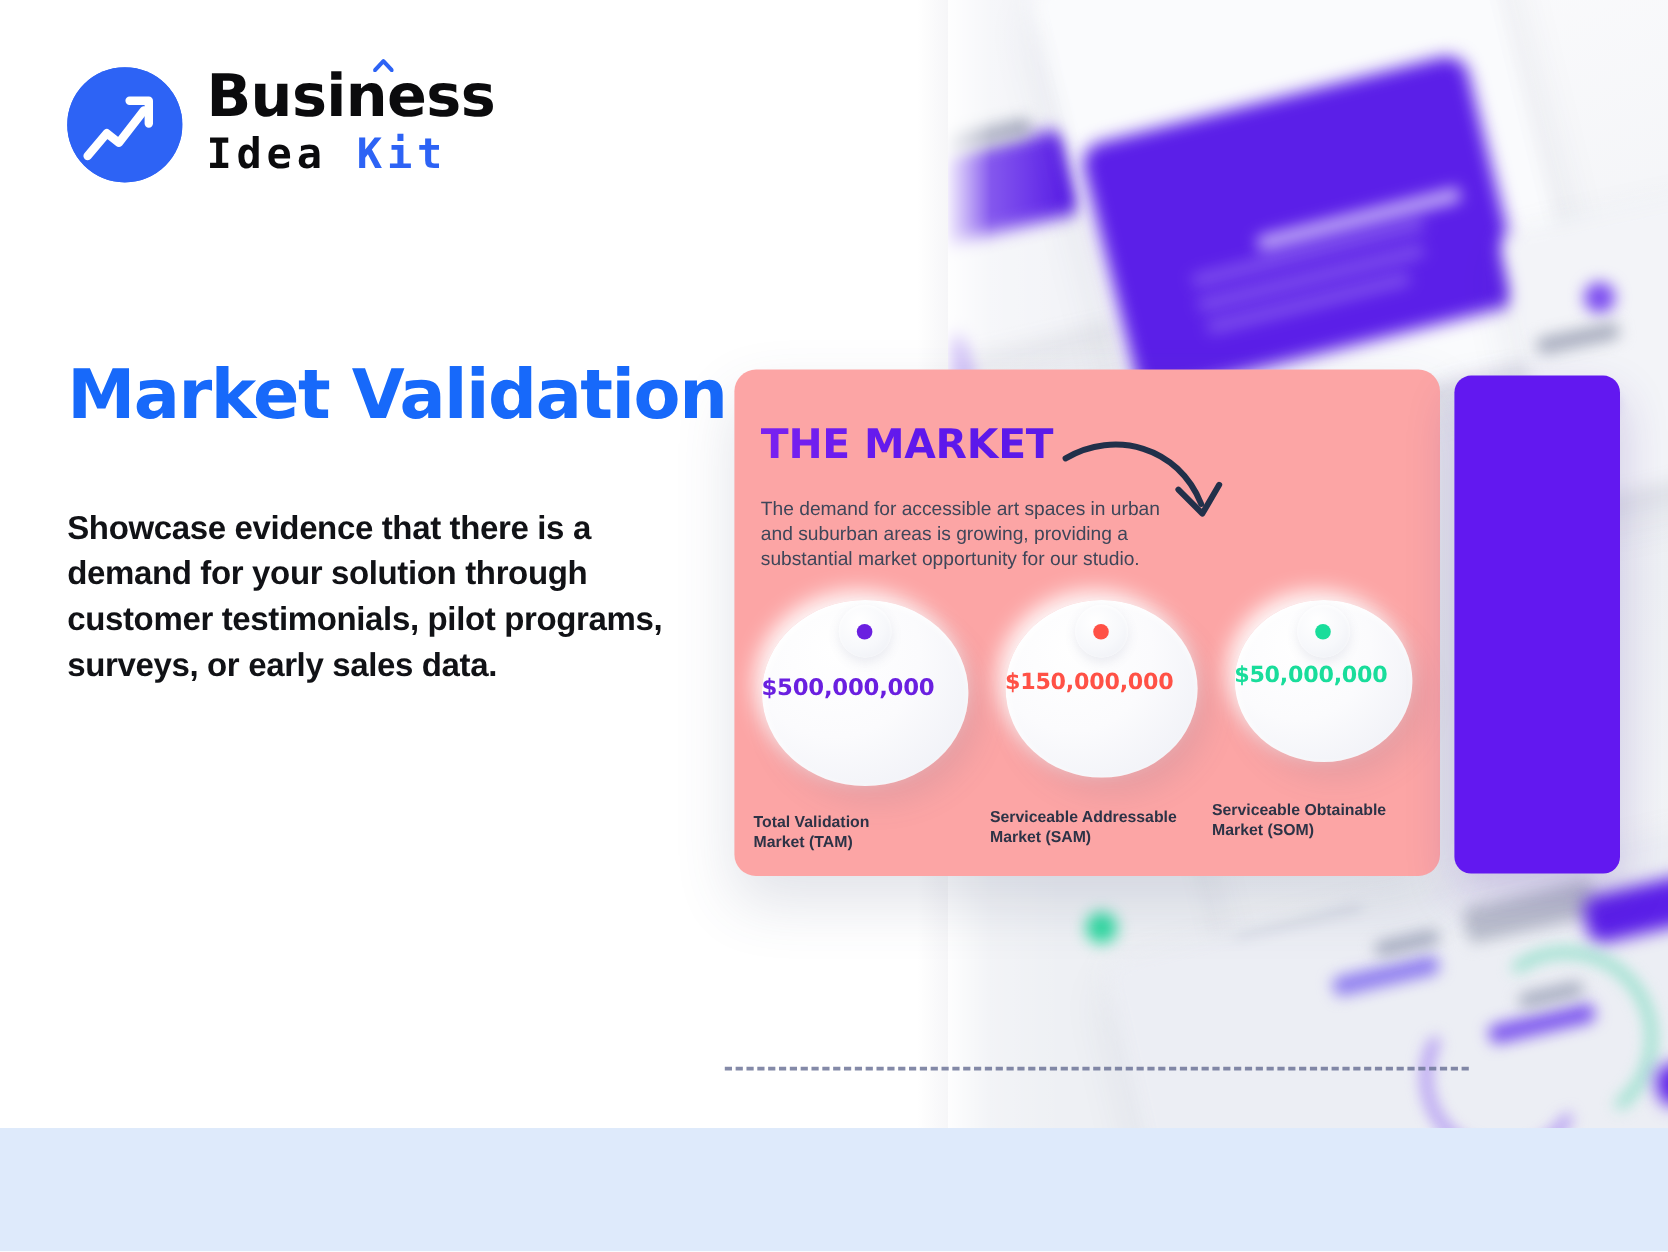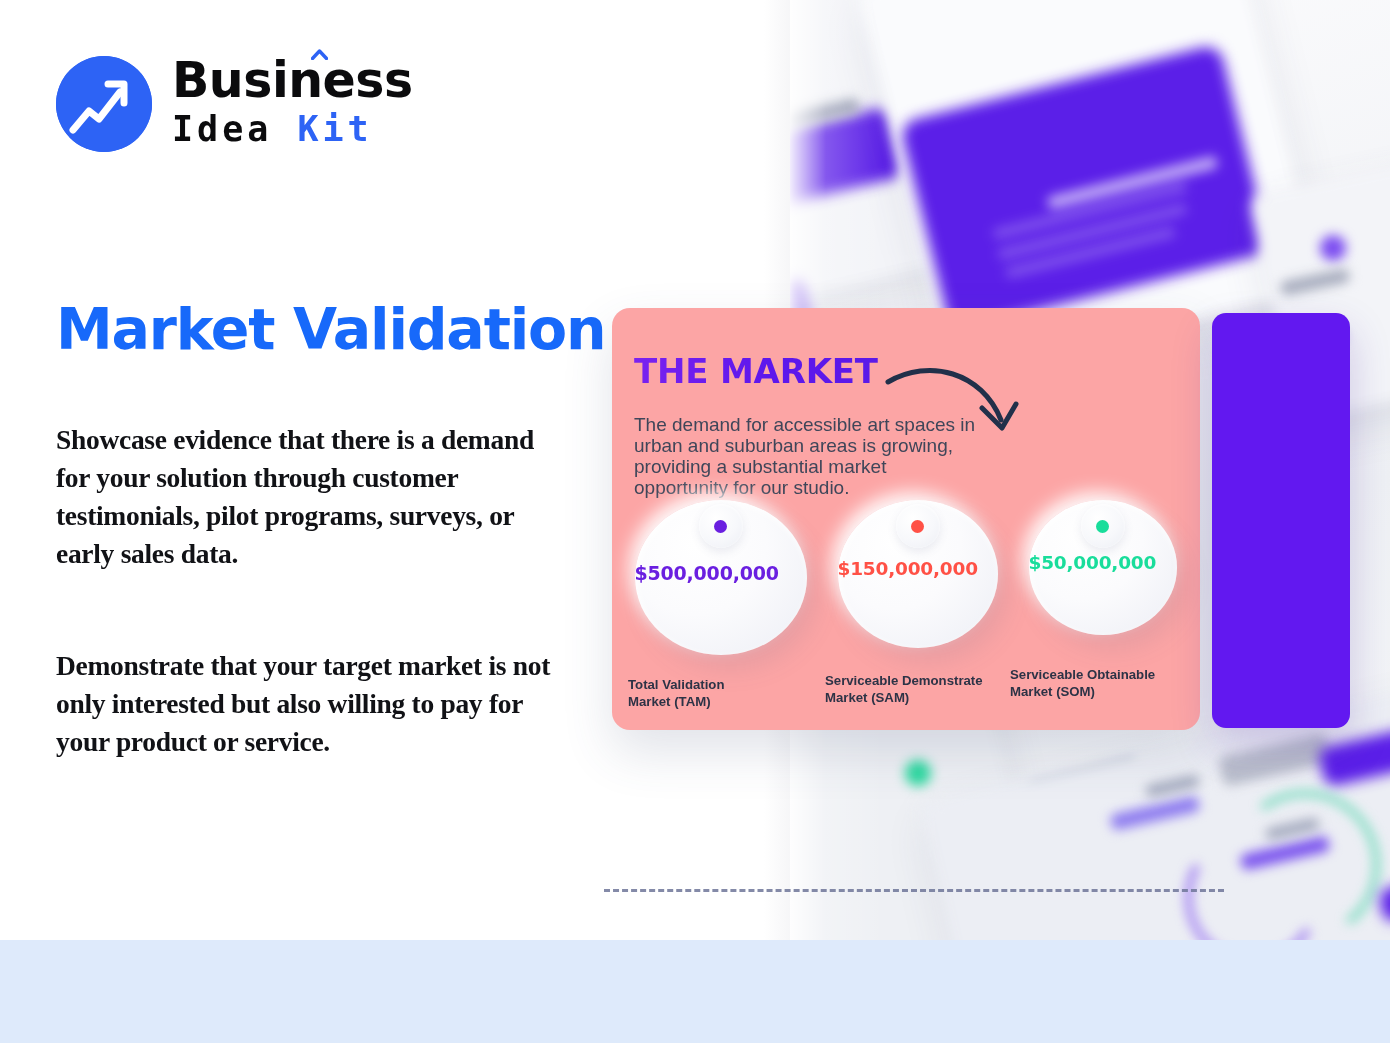--- a/index.html
+++ b/index.html
@@ -94,41 +94,41 @@
   
   .headline {
     position:absolute; left:56px; top:296px; width:620px;
     font-size:57px; font-weight:700; color:#1769FA; letter-spacing:-1.2px;
     font-family:"DejaVu Sans", sans-serif;
   }
 
   .para {
     position:absolute; left:56px; width:510px;
     font-size:27.5px; line-height:38px; font-weight:700; color:#111216;
-    font-family:Liberation Serif, serif; letter-spacing:-0.3px;
+    font-family:Liberation Sans, sans-serif; letter-spacing:-0.3px;
   }
   .para1 { top:421px; }
   .para2 { top:647px; }
 
   
   .market-card {
     position:absolute; left:612px; top:308px; width:588px; height:422px;
     background:#fca5a5; border-radius:18px; z-index:5;
     box-shadow:0 22px 50px rgba(70,80,120,0.16);
   }
   .market-title {
     position:absolute; left:22px; top:43px;
     font-size:34px; font-weight:800; letter-spacing:-0.2px;
     font-family:"DejaVu Sans", sans-serif;
     background:linear-gradient(95deg,#7A22F0 0%,#5D17EC 55%,#5A1AE8 100%);
     -webkit-background-clip:text; background-clip:text; color:transparent;
   }
   .market-desc {
     position:absolute; left:22px; top:106px; width:350px;
-    font-size:19px; line-height:21px; color:#3f4659;
+    font-size:16px; line-height:21px; color:#3f4659;
     font-family:"Liberation Sans", sans-serif;
   }
   .arrow-svg { position:absolute; left:272px; top:42px; width:145px; height:95px; }
 
   
   .dashline {
     position:absolute; left:-8px; top:581px; width:620px; height:0;
     border-top:3px dashed #6f7699; opacity:0.85; z-index:4;
   }
 
@@ -240,21 +240,20 @@
             <path d="M1.5 9.5 L8.5 2 L15.5 9.5" fill="none" stroke="#2D63F5" stroke-width="3.4" stroke-linecap="round" stroke-linejoin="round"></path>
           </svg>
         </div>
         <div class="logo-bottom"><span>Idea</span> <span class="kit">Kit</span></div>
       </div>
     </div>
 
     <h1 class="headline">Market Validation</h1>
 
     <p class="para para1">Showcase evidence that there is a demand for your solution through customer testimonials, pilot programs, surveys, or early sales data.</p>
-    <p class="para para2">Demonstrate that your target market is not only interested but also willing to pay for your product or service.</p>
   </div>
 
   <div class="market-card">
 
     <div class="market-title">THE MARKET</div>
 
     <svg class="arrow-svg" viewBox="0 0 145 95">
       <path d="M4 32 C45 8, 98 22, 117 70" fill="none" stroke="#21304a" stroke-width="5" stroke-linecap="round"></path>
       <path d="M98 58 L118 78 L132 54" fill="none" stroke="#21304a" stroke-width="5" stroke-linecap="round" stroke-linejoin="round"></path>
     </svg>
@@ -275,21 +274,21 @@
         <div class="mlabel"><span>Total Validation</span><br><span>Market (TAM)</span></div>
       </div>
 
       <div class="metric m1">
         <div class="bubble">
           <div class="knob">
             <span class="knob-dot" style="background:#FF5146"></span>
           </div>
           <div class="amount" style="color:#FF5146">$150,000,000</div>
         </div>
-        <div class="mlabel"><span>Serviceable Demonstrate</span><br><span>Market (SAM)</span></div>
+        <div class="mlabel"><span>Serviceable Addressable</span><br><span>Market (SAM)</span></div>
       </div>
 
       <div class="metric m2">
         <div class="bubble">
           <div class="knob">
             <span class="knob-dot" style="background:#19DD9B"></span>
           </div>
           <div class="amount" style="color:#19DD9B">$50,000,000</div>
         </div>
         <div class="mlabel"><span>Serviceable Obtainable</span><br><span>Market (SOM)</span></div>

